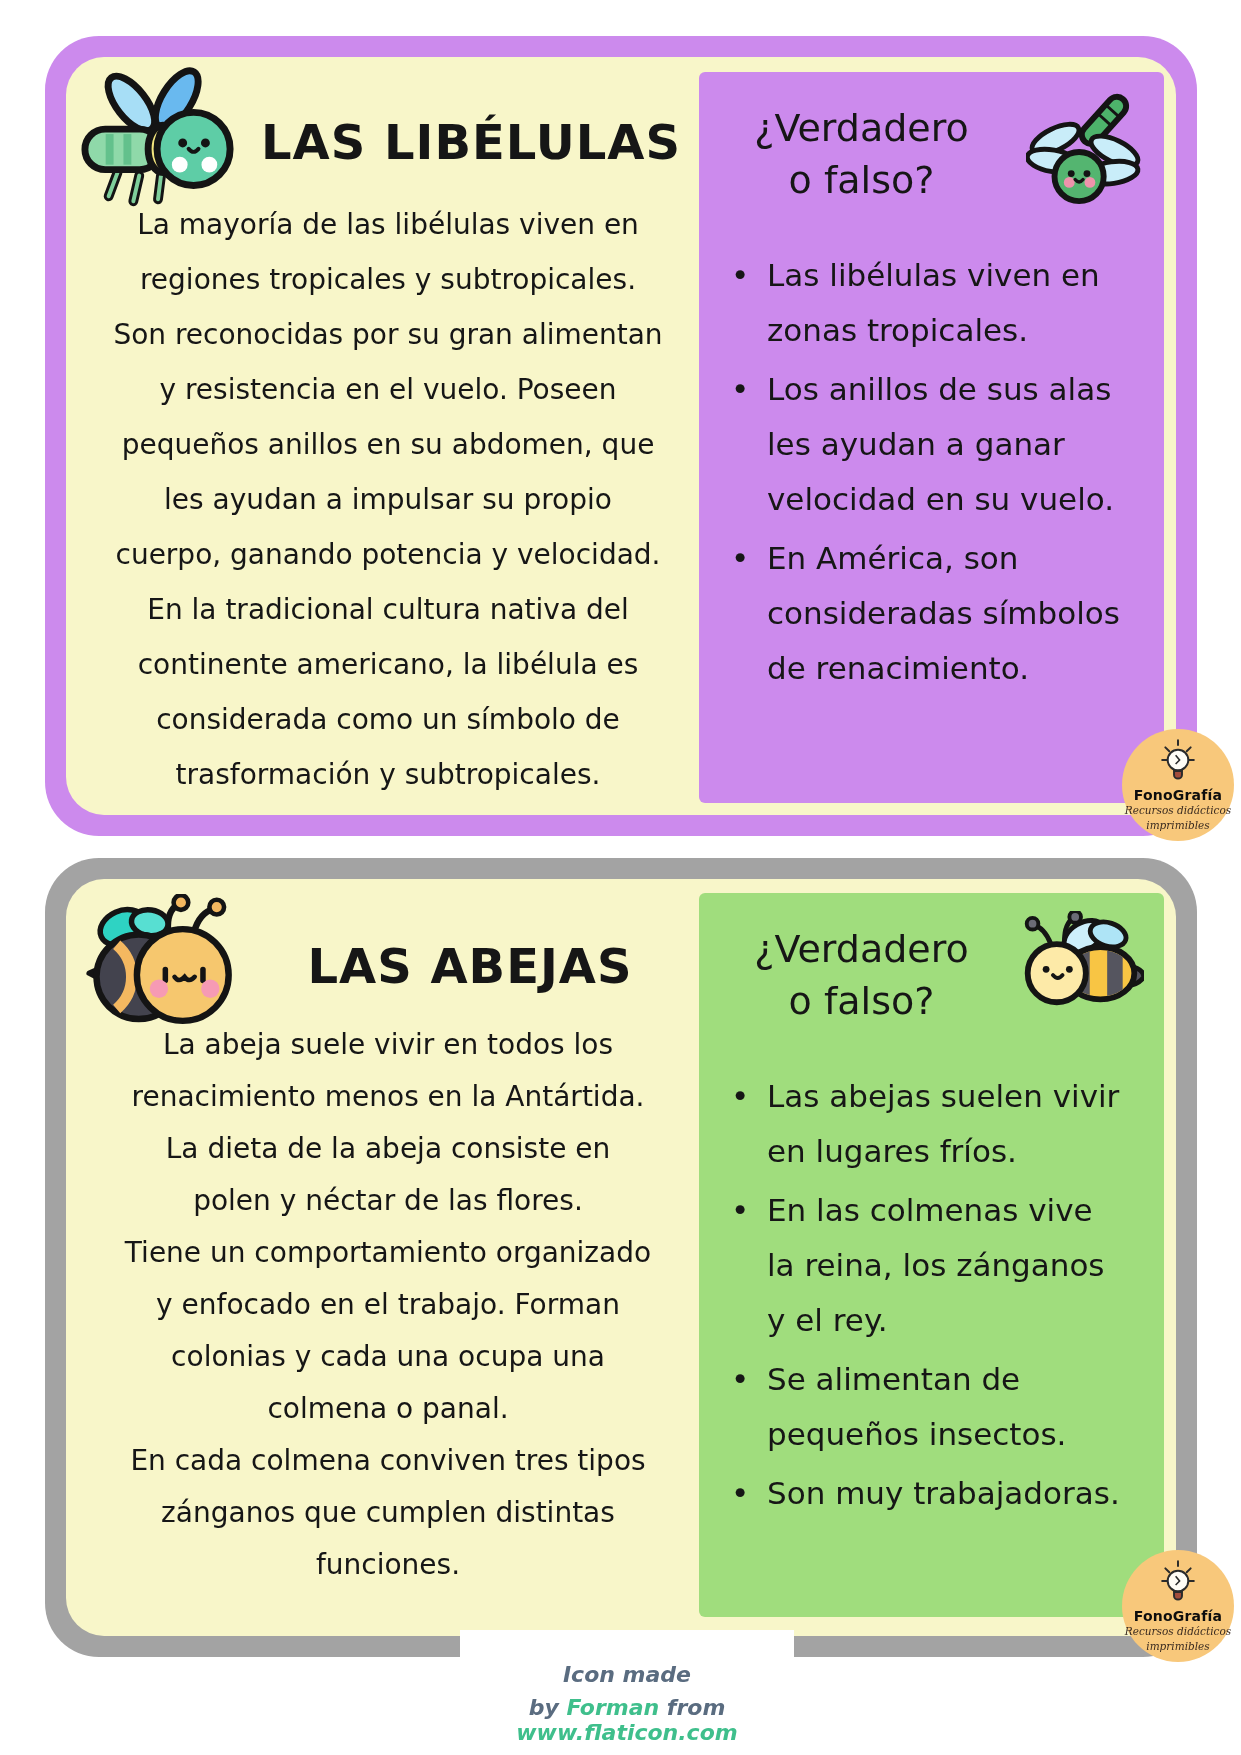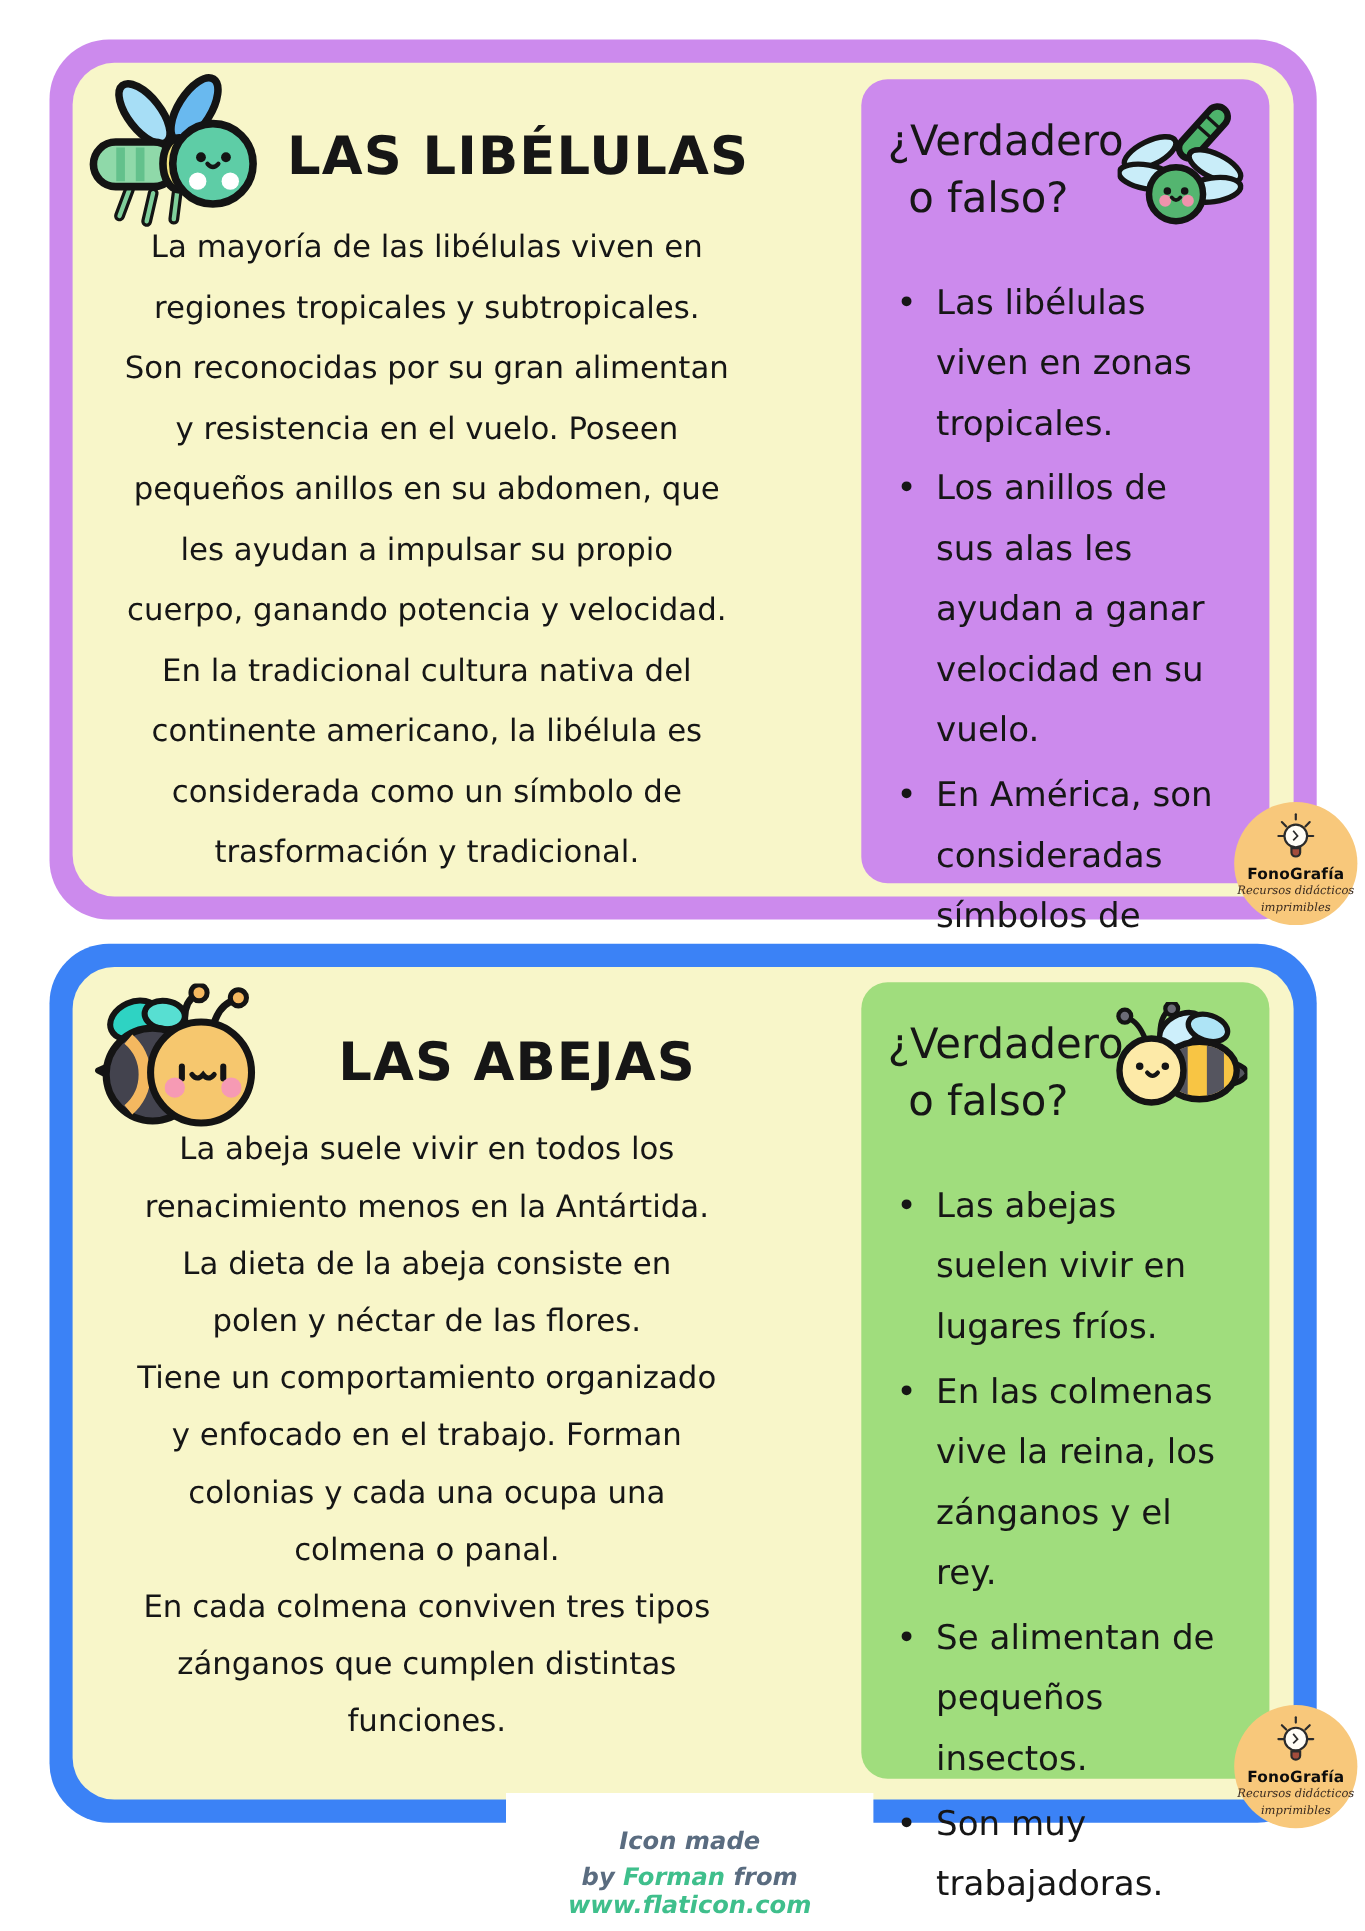--- a/index.html
+++ b/index.html
@@ -1,36 +1,36 @@
 <!DOCTYPE html>
 <html><head>
 <meta charset="utf-8">
 <style>
   html,body{margin:0;padding:0;background:#ffffff;}
   .page{position:relative;width:1241px;height:1755px;background:#ffffff;overflow:hidden;
         font-family:"DejaVu Sans","Liberation Sans",sans-serif;color:#161616;}
   .card{position:absolute;left:45px;width:1152px;border-radius:54px;}
   #card-libelulas{top:36px;height:800px;background:#cc8aed;}
-  #card-abejas{top:858px;height:799px;background:#3b82f6;}
+  #card-abejas{top:858px;height:799px;background:#a3a3a3;}
   .card-inner{position:absolute;left:21px;top:21px;right:21px;bottom:21px;
               background:#f8f6c9;border-radius:38px;}
   
   .title-row{position:absolute;left:8px;width:630px;height:158px;display:flex;align-items:center;}
   #card-libelulas .title-row{top:6px;}
   #card-abejas .title-row{top:8px;}
   .title-icon{flex:0 0 auto;margin-left:6px;}
   .card-title{flex:1;text-align:center;font-size:48px;letter-spacing:1px;white-space:nowrap;}
   .body{position:absolute;left:8px;width:628px;text-align:center;}
   #card-libelulas .body{top:140px;}
   #card-abejas .body{top:140px;}
   .body-line{font-size:28px;}
   #card-libelulas .body-line{line-height:55px;}
   #card-abejas .body-line{line-height:52px;}
   
-  .quiz{position:absolute;right:22px;width:371px;border-radius:24px;box-sizing:border-box;
+  .quiz{position:absolute;right:12px;width:465px;border-radius:6px;box-sizing:border-box;
         padding:24px 36px 18px 24px;}
   #card-libelulas .quiz{top:15px;height:731px;background:#cc8aed;}
   #card-abejas .quiz{top:14px;height:724px;background:#a0dd7d;}
   .quiz-head{position:relative;min-height:122px;}
   .quiz-title{width:calc(100% - 128px);text-align:center;font-size:38px;line-height:52px;padding-top:6px;}
   .quiz-icon{position:absolute;right:-16px;top:-6px;}
   .quiz-list{list-style:none;margin:30px 0 0 0;padding:0 0 0 6px;}
   .quiz-list li{position:relative;padding-left:38px;font-size:31px;line-height:55px;margin-bottom:4px;}
   .quiz-list li::before{content:"\2022";position:absolute;left:2px;top:0;}
   
@@ -91,21 +91,21 @@
         <div class="body-line">La mayoría de las libélulas viven en</div>
         <div class="body-line">regiones tropicales y subtropicales.</div>
         <div class="body-line">Son reconocidas por su gran alimentan</div>
         <div class="body-line">y resistencia en el vuelo. Poseen</div>
         <div class="body-line">pequeños anillos en su abdomen, que</div>
         <div class="body-line">les ayudan a impulsar su propio</div>
         <div class="body-line">cuerpo, ganando potencia y velocidad.</div>
         <div class="body-line">En la tradicional cultura nativa del</div>
         <div class="body-line">continente americano, la libélula es</div>
         <div class="body-line">considerada como un símbolo de</div>
-        <div class="body-line">trasformación y tradicional.</div>
+        <div class="body-line">trasformación y subtropicales.</div>
       </div>
 
       <aside class="quiz">
         <div class="quiz-head">
           <div class="quiz-title">
             <div>¿Verdadero</div>
             <div>o falso?</div>
           </div>
           <span class="quiz-icon">
             <svg width="118" height="118" viewBox="0 0 120 120">

